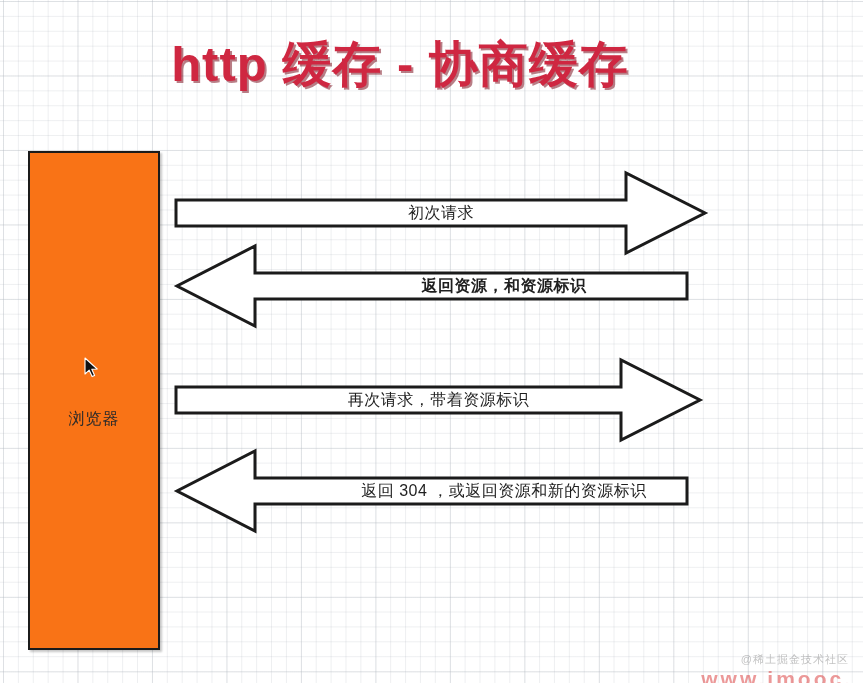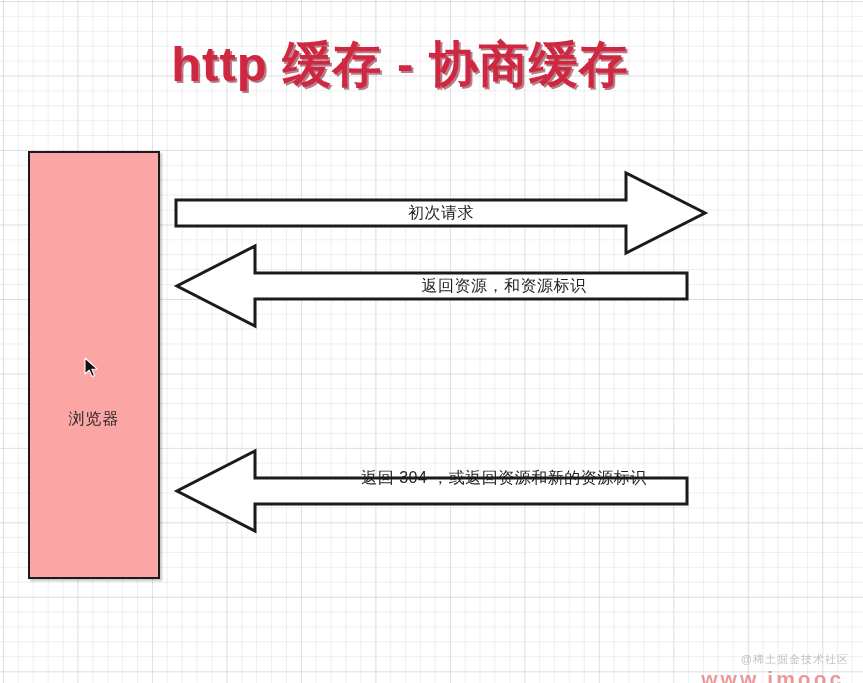--- a/index.html
+++ b/index.html
@@ -73,22 +73,22 @@
     position: absolute;
     left: 0;
     width: 100%;
     text-align: center;
   }
 
   #browser-box {
     left: 28px;
     top: 151px;
     width: 132px;
-    height: 428px;
-    background: #fca5a5;
+    height: 499px;
+    background: #f97316;
   }
   #browser-box .node-label { top: 256px; }
 
   #server-box {
     left: 708px;
     top: 154px;
     width: 122px;
     height: 515px;
     background: #c3dcf7;
   }
@@ -155,33 +155,39 @@
   </div>
 
 
   <div class="arrow" style="left:174px; top:170px; width:534px; height:86px;">
     <svg width="534" height="86" viewBox="0 0 534 86" xmlns="http://www.w3.org/2000/svg">
       <path d="M 2,30 L 452,30 L 452,3 L 531,43 L 452,83 L 452,56 L 2,56 Z" fill="#ffffff" stroke="#1b1b1b" stroke-width="3" stroke-linejoin="miter"></path>
     </svg>
     <span class="arrow-label" style="top:33px; padding-right:70px;">初次请求</span>
   </div>
 
-  <div class="arrow" style="left:174px; top:243px; width:516px; height:86px;">
+  <div class="arrow" style="left:174px; top:243px; width:516px; height:86px;font-weight:bold;">
     <svg width="516" height="86" viewBox="0 0 516 86" xmlns="http://www.w3.org/2000/svg">
       <path d="M 513,30 L 81,30 L 81,3 L 3,43 L 81,83 L 81,56 L 513,56 Z" fill="#ffffff" stroke="#1b1b1b" stroke-width="3" stroke-linejoin="miter"></path>
     </svg>
     <span class="arrow-label" style="top:33px; padding-left:72px;">返回资源，和资源标识</span>
   </div>
 
+  <div class="arrow" style="left:174px; top:357px; width:529px; height:86px;">
+    <svg width="529" height="86" viewBox="0 0 529 86" xmlns="http://www.w3.org/2000/svg">
+      <path d="M 2,30 L 447,30 L 447,3 L 526,43 L 447,83 L 447,56 L 2,56 Z" fill="#ffffff" stroke="#1b1b1b" stroke-width="3" stroke-linejoin="miter"></path>
+    </svg>
+    <span class="arrow-label" style="top:33px; padding-right:70px;">再次请求，带着资源标识</span>
+  </div>
 
   <div class="arrow" style="left:174px; top:448px; width:516px; height:86px;">
     <svg width="516" height="86" viewBox="0 0 516 86" xmlns="http://www.w3.org/2000/svg">
       <path d="M 513,30 L 81,30 L 81,3 L 3,43 L 81,83 L 81,56 L 513,56 Z" fill="#ffffff" stroke="#1b1b1b" stroke-width="3" stroke-linejoin="miter"></path>
     </svg>
-    <span class="arrow-label" style="top:20px; padding-left:72px;">返回 304 ，或返回资源和新的资源标识</span>
+    <span class="arrow-label" style="top:33px; padding-left:72px;">返回 304 ，或返回资源和新的资源标识</span>
   </div>
 
   <div class="cursor">
     <svg width="16" height="22" viewBox="0 0 16 22" xmlns="http://www.w3.org/2000/svg">
       <path d="M 1,1 L 1,17 L 5.2,13.2 L 8.1,19.6 L 10.6,18.4 L 7.8,12.2 L 13.2,12.0 Z" fill="#111111" stroke="#ffffff" stroke-width="1.1" stroke-linejoin="round"></path>
     </svg>
   </div>
 
   <div class="watermark-community">@稀土掘金技术社区</div>
   <div class="watermark-url">www.imooc.</div>

